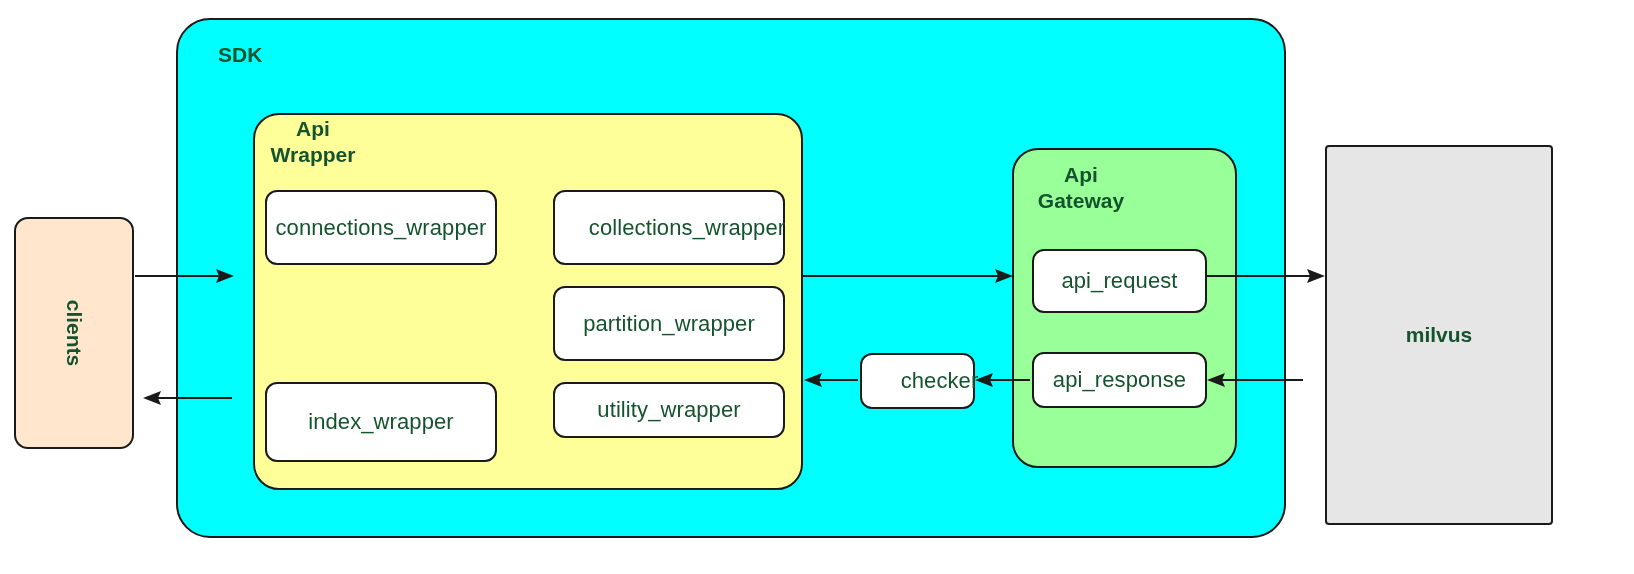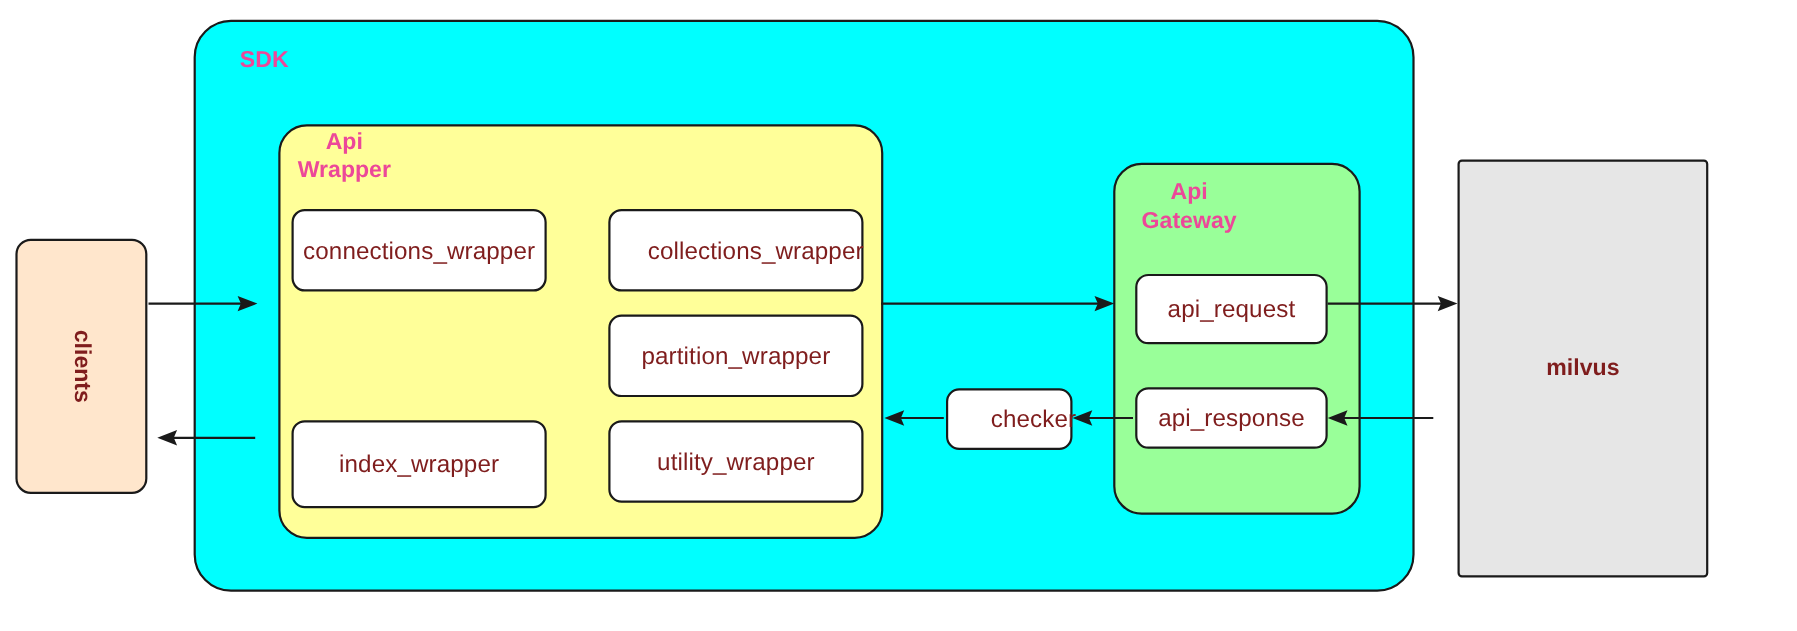--- a/index.html
+++ b/index.html
@@ -21,21 +21,21 @@
 
   
   .box {
     position: absolute;
     box-sizing: border-box;
     border: 2px solid #1a1a1a;
     display: flex;
     align-items: center;
     justify-content: center;
     text-align: center;
-    color: #7f1d1d;
+    color: #14532d;
   }
 
   .container-box {
     border-radius: 30px;
   }
 
   .leaf-box {
     background: #ffffff;
     border-radius: 12px;
     font-size: 22px;
@@ -83,21 +83,21 @@
     height: 380px;
     background: #e6e6e6;
     border-radius: 4px;
   }
 
   
   .container-title {
     position: absolute;
     font-size: 21px;
     font-weight: bold;
-    color: #ec4899;
+    color: #14532d;
     line-height: 1.22;
     white-space: pre-line;
     text-align: center;
   }
   #sdk-title {
     left: 218px;
     top: 42px;
     text-align: left;
   }
   #api-wrapper-title {
@@ -123,21 +123,21 @@
     font-weight: bold;
     white-space: nowrap;
   }
 
   
   #connections-wrapper { left: 265px; top: 190px; width: 232px; height: 75px; }
   #collections-wrapper { left: 553px; top: 190px; width: 232px; height: 75px; padding-left: 36px; }
   #schema-wrapper      { left: 265px; top: 286px; width: 232px; height: 75px; }
   #partition-wrapper   { left: 553px; top: 286px; width: 232px; height: 75px; }
   #index-wrapper       { left: 265px; top: 382px; width: 232px; height: 80px; }
-  #utility-wrapper     { left: 553px; top: 382px; width: 232px; height: 75px; }
+  #utility-wrapper     { left: 553px; top: 382px; width: 232px; height: 56px; }
 
   
   #api-request-box  { left: 1032px; top: 249px; width: 175px; height: 64px; }
   #api-response-box { left: 1032px; top: 352px; width: 175px; height: 56px; }
 
   
   #checker-box {
     left: 860px;
     top: 353px;
     width: 115px;

